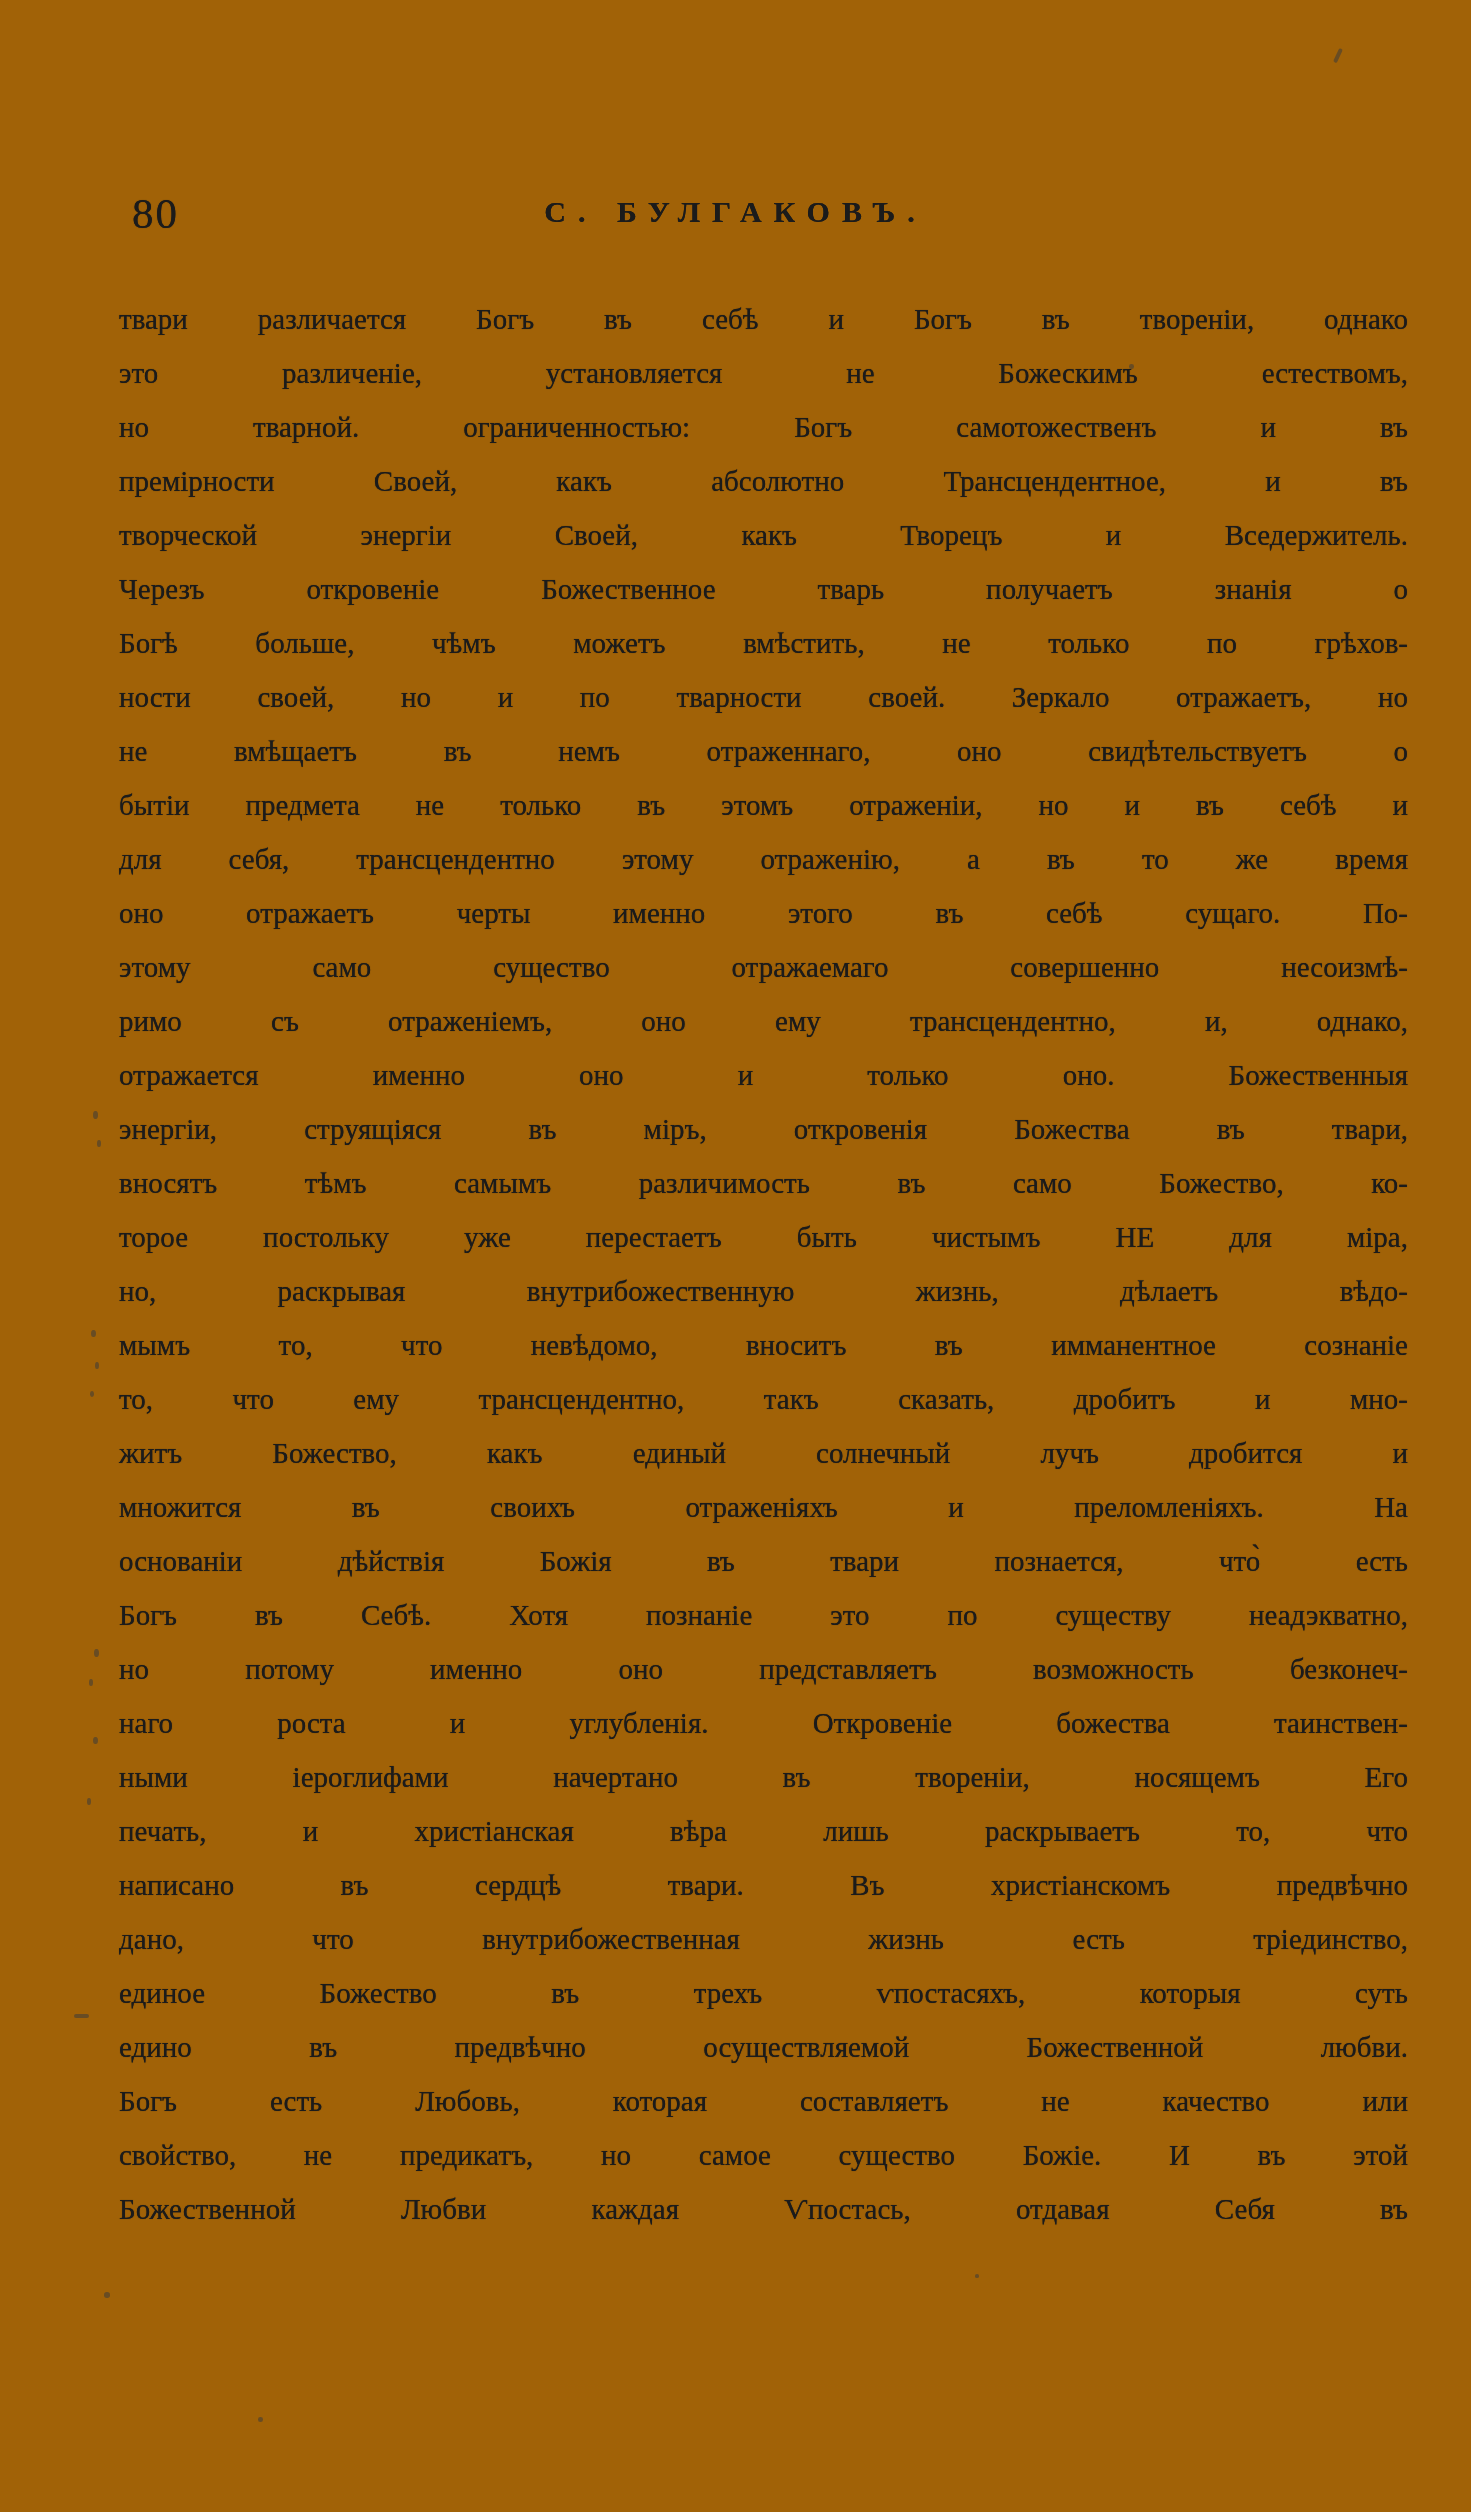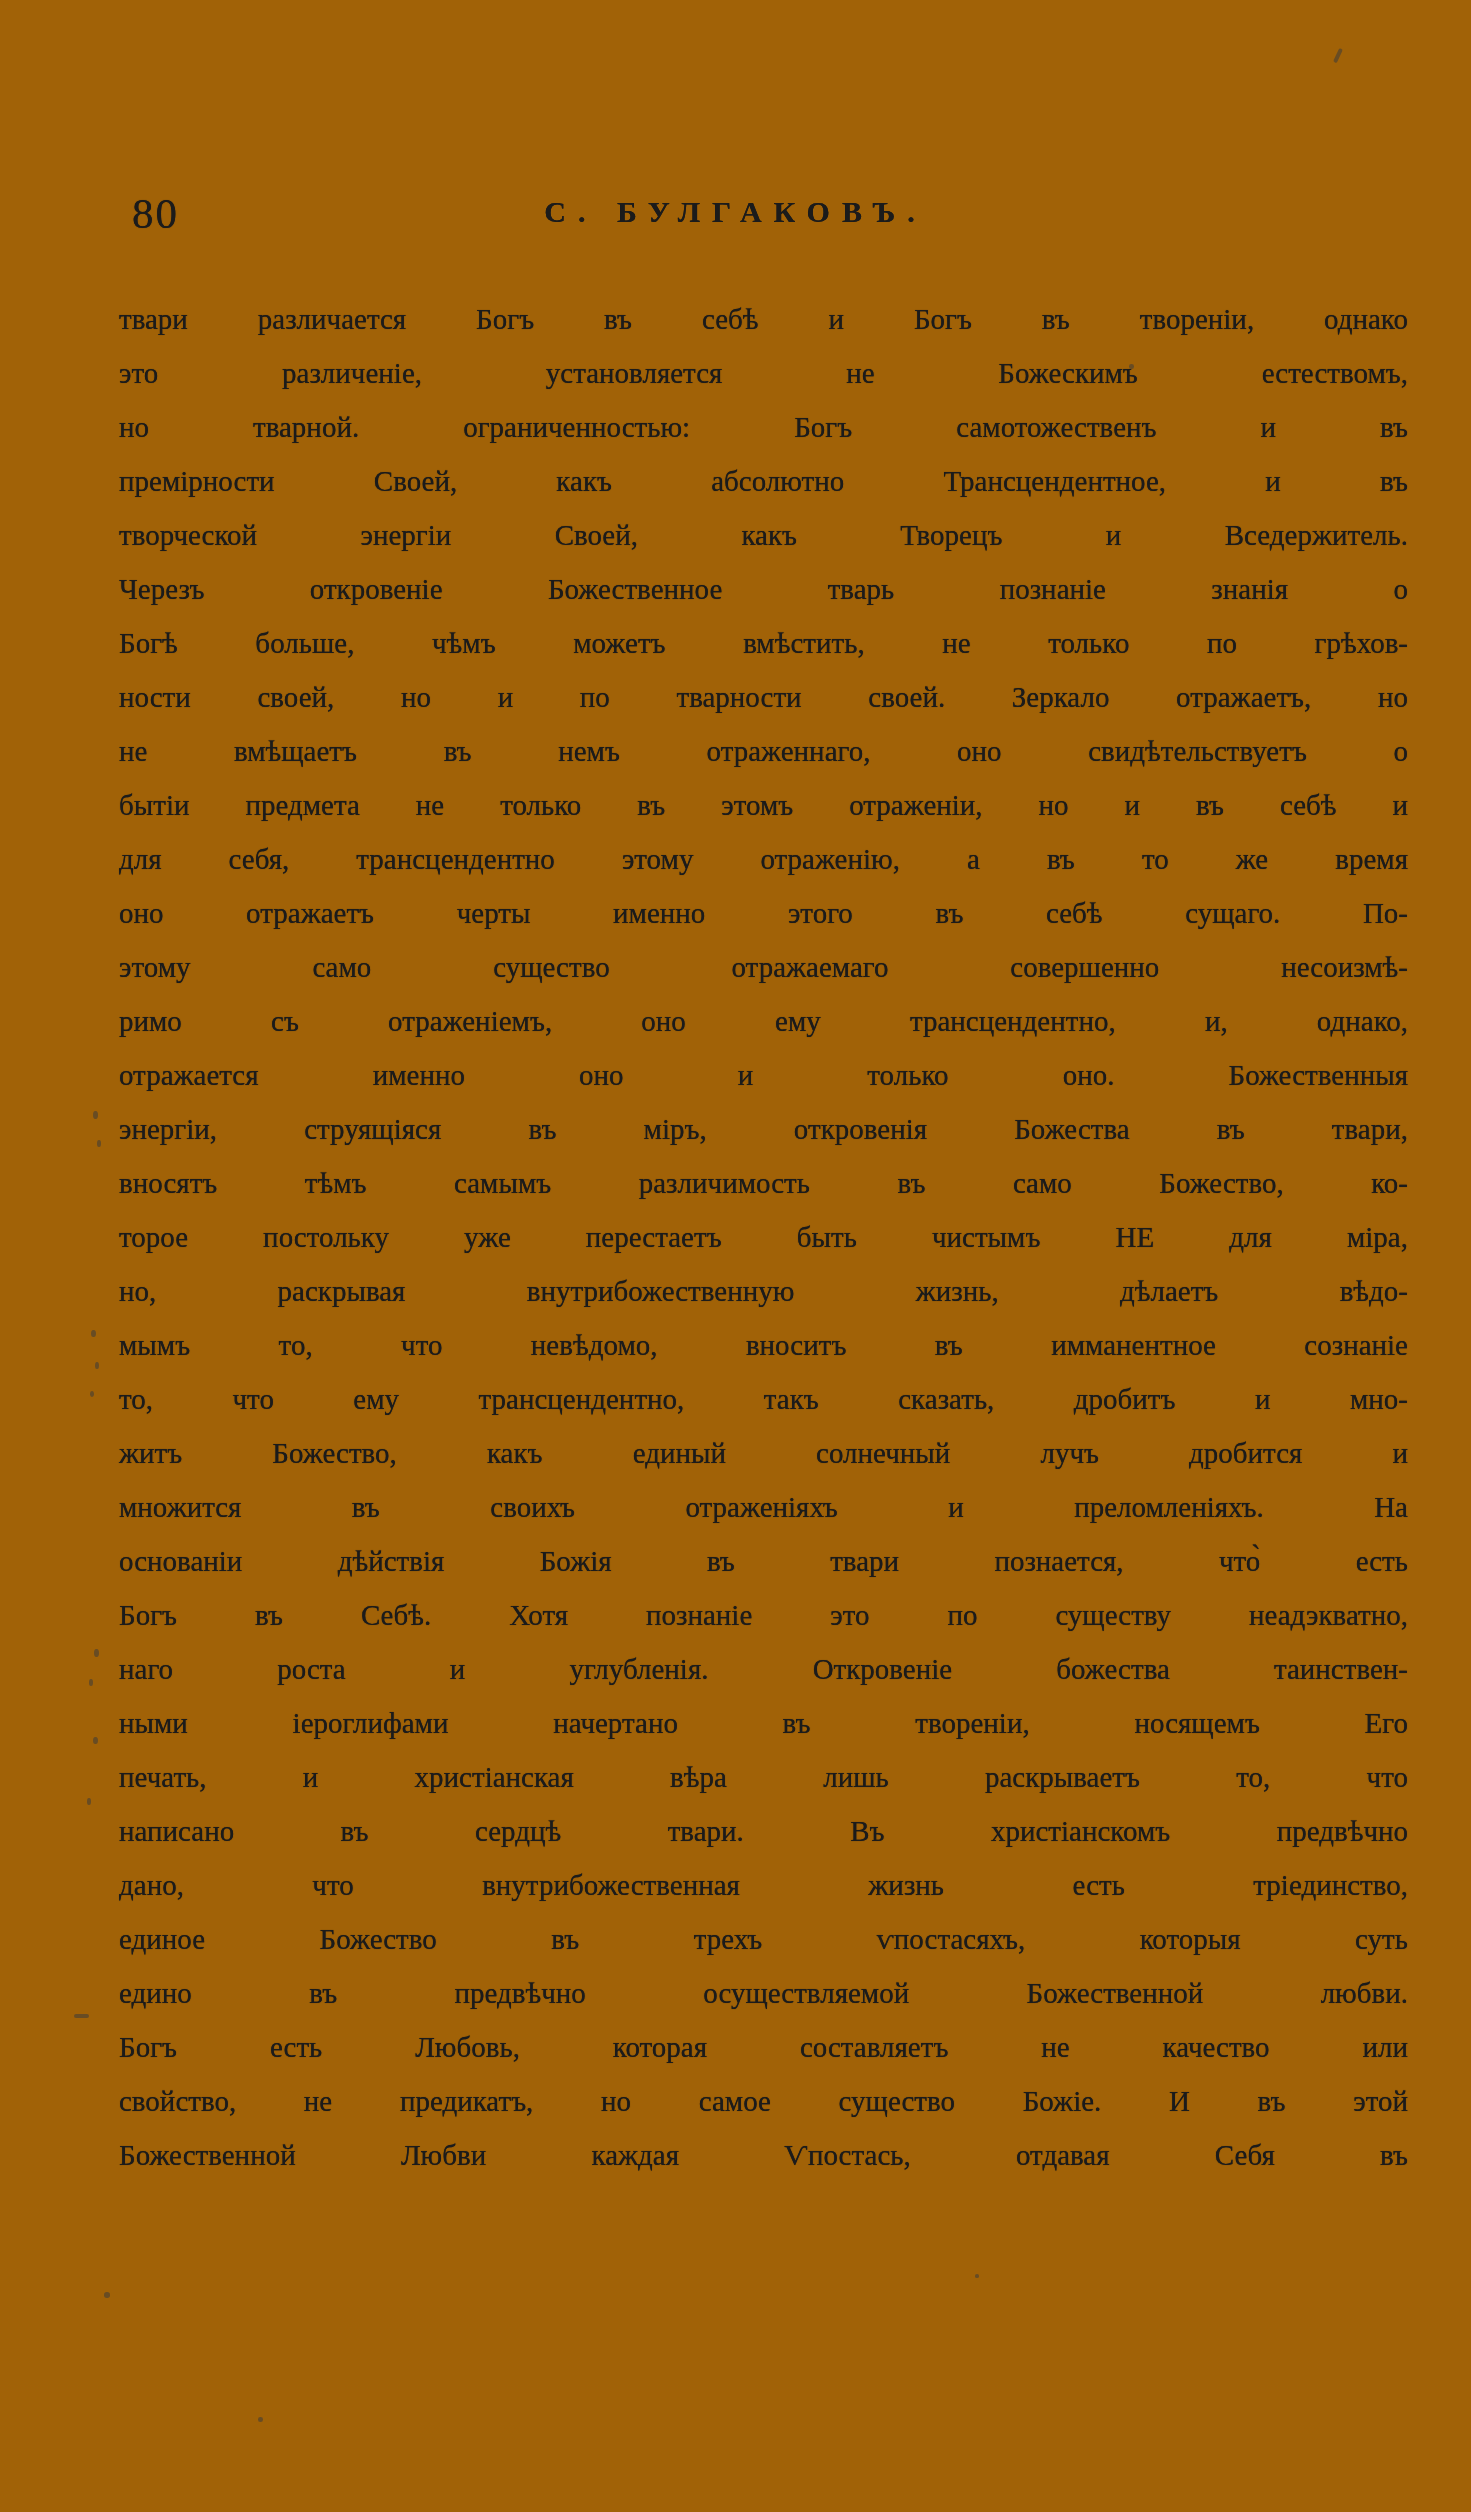--- a/index.html
+++ b/index.html
@@ -73,40 +73,41 @@
     <span class="running-title">С. БУЛГАКОВЪ.</span>
   </div>
 
   <div class="text-body">
 
   <div class="line">твари различается Богъ въ себѣ и Богъ въ твореніи, однако</div>
       <div class="line">это различеніе, установляется не Божескимъ естествомъ,</div>
       <div class="line">но тварной. ограниченностью: Богъ самотожественъ и въ</div>
       <div class="line">премірности Своей, какъ абсолютно Трансцендентное, и въ</div>
       <div class="line">творческой энергіи Своей, какъ Творецъ и Вседержитель.</div>
-      <div class="line">Черезъ откровеніе Божественное тварь познаніе знанія о</div>
+      <div class="line">Черезъ откровеніе Божественное тварь получаетъ знанія о</div>
       <div class="line">Богѣ больше, чѣмъ можетъ вмѣстить, не только по грѣхов-</div>
       <div class="line">ности своей, но и по тварности своей. Зеркало отражаетъ, но</div>
       <div class="line">не вмѣщаетъ въ немъ отраженнаго, оно свидѣтельствуетъ о</div>
       <div class="line">бытіи предмета не только въ этомъ отраженіи, но и въ себѣ и</div>
       <div class="line">для себя, трансцендентно этому отраженію, а въ то же время</div>
       <div class="line">оно отражаетъ черты именно этого въ себѣ сущаго. По-</div>
       <div class="line">этому само существо отражаемаго совершенно несоизмѣ-</div>
       <div class="line">римо съ отраженіемъ, оно ему трансцендентно, и, однако,</div>
       <div class="line">отражается именно оно и только оно. Божественныя</div>
       <div class="line">энергіи, струящіяся въ міръ, откровенія Божества въ твари,</div>
       <div class="line">вносятъ тѣмъ самымъ различимость въ само Божество, ко-</div>
       <div class="line">торое постольку уже перестаетъ быть чистымъ НЕ для міра,</div>
       <div class="line">но, раскрывая внутрибожественную жизнь, дѣлаетъ вѣдо-</div>
       <div class="line">мымъ то, что невѣдомо, вноситъ въ имманентное сознаніе</div>
       <div class="line">то, что ему трансцендентно, такъ сказать, дробитъ и мно-</div>
       <div class="line">житъ Божество, какъ единый солнечный лучъ дробится и</div>
       <div class="line">множится въ своихъ отраженіяхъ и преломленіяхъ. На</div>
       <div class="line">основаніи дѣйствія Божія въ твари познается, что̀ есть</div>
       <div class="line">Богъ въ Себѣ. Хотя познаніе это по существу неадэкватно,</div>
+      <div class="line">но потому именно оно представляетъ возможность безконеч-</div>
       <div class="line">наго роста и углубленія. Откровеніе божества таинствен-</div>
       <div class="line">ными іероглифами начертано въ твореніи, носящемъ Его</div>
       <div class="line">печать, и христіанская вѣра лишь раскрываетъ то, что</div>
       <div class="line">написано въ сердцѣ твари. Въ христіанскомъ предвѣчно</div>
       <div class="line">дано, что внутрибожественная жизнь есть тріединство,</div>
       <div class="line">единое Божество въ трехъ ѵпостасяхъ, которыя суть</div>
       <div class="line">едино въ предвѣчно осуществляемой Божественной любви.</div>
       <div class="line">Богъ есть Любовь, которая составляетъ не качество или</div>
       <div class="line">свойство, не предикатъ, но самое существо Божіе. И въ этой</div>
       <div class="line">Божественной Любви каждая Ѵпостась, отдавая Себя въ</div>

